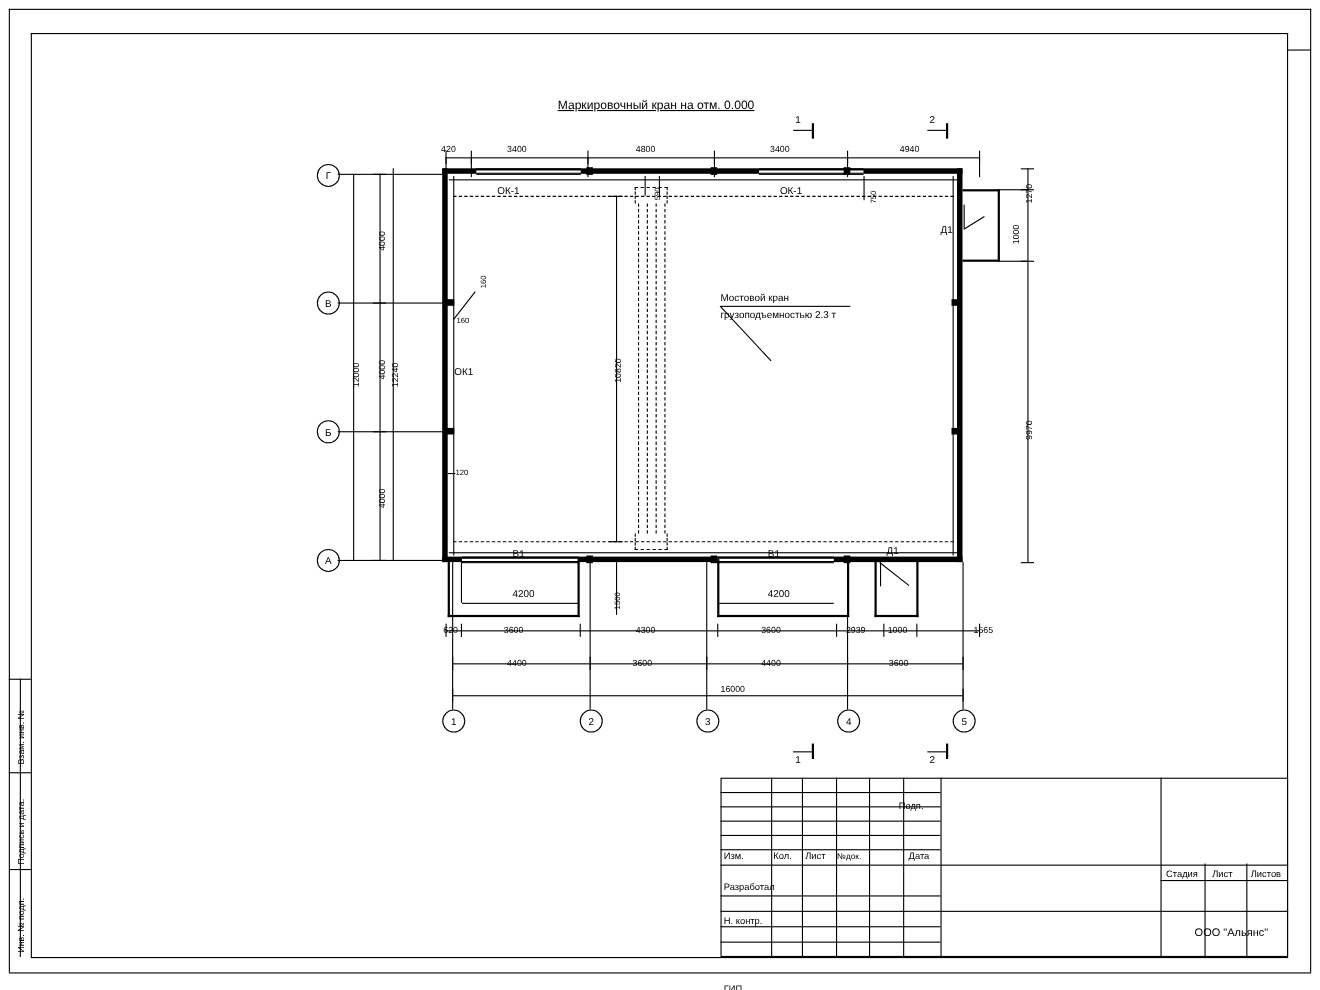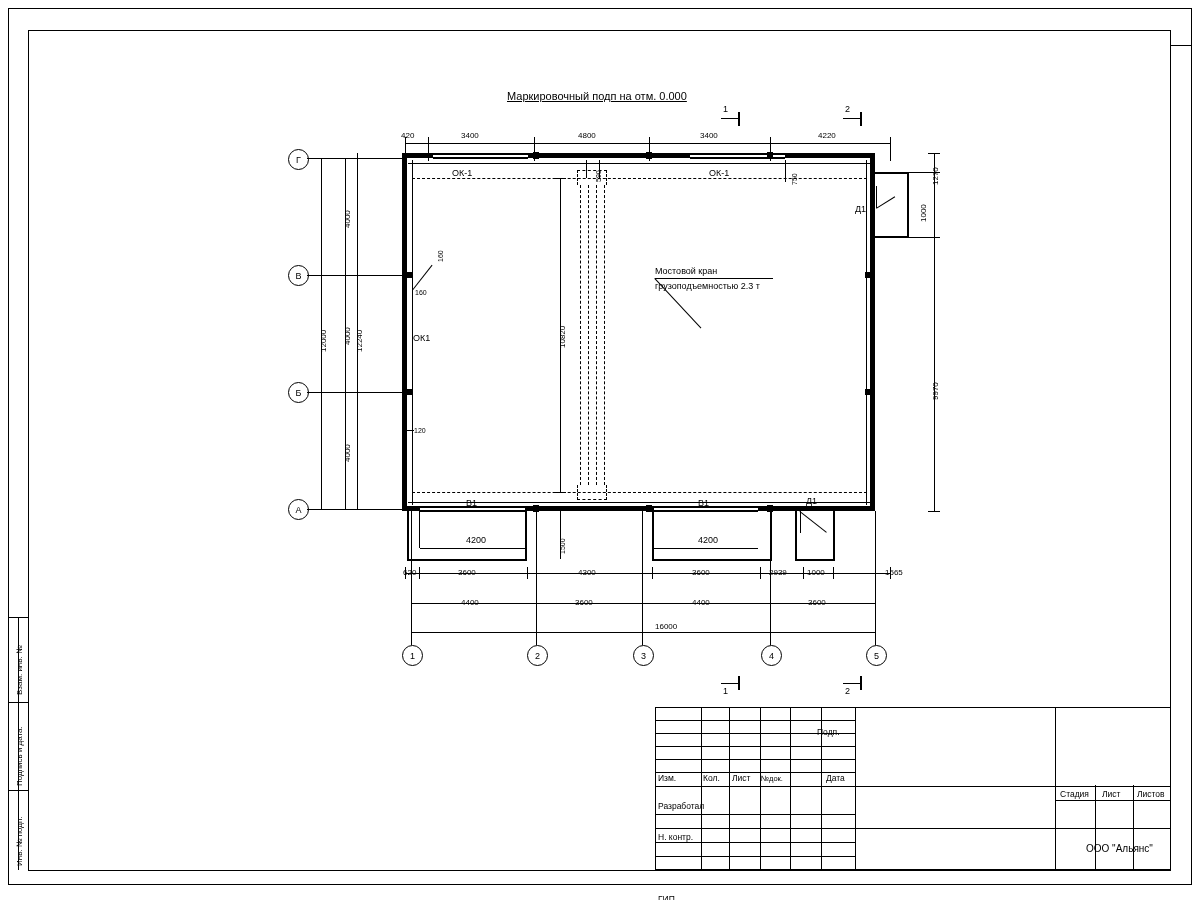--- a/index.html
+++ b/index.html
@@ -41,21 +41,21 @@
 
   <div class="ln v" style="left:18px;top:617px;height:253px;"></div>
   <div class="ln h" style="left:8px;top:617px;width:20px;"></div>
   <div class="ln h" style="left:8px;top:702px;width:20px;"></div>
   <div class="ln h" style="left:8px;top:790px;width:20px;"></div>
 
   <div class="txt rot" style="left:15px;top:695px;">Взам. инв. №</div>
   <div class="txt rot" style="left:15px;top:786px;">Подпись  и   дата.</div>
   <div class="txt rot" style="left:15px;top:866px;">Инв. № подп.</div>
 
-  <div class="ttl ul" style="left:507px;top:90px;">Маркировочный подп на отм. 0.000</div>
+  <div class="ttl ul" style="left:507px;top:90px;">Маркировочный кран на отм. 0.000</div>
 
   <div class="txt9" style="left:723px;top:104px;">1</div>
   <div class="ln h" style="left:721px;top:118px;width:18px;"></div>
   <div class="ln v" style="left:738px;top:112px;height:14px;width:2px;"></div>
 
   <div class="txt9" style="left:845px;top:104px;">2</div>
   <div class="ln h" style="left:843px;top:118px;width:18px;"></div>
   <div class="ln v" style="left:860px;top:112px;height:14px;width:2px;"></div>
 
   <div class="txt9" style="left:723px;top:686px;">1</div>
@@ -72,21 +72,21 @@
   <div class="ln" style="left:428px;top:137px;width:1px;height:12px;"></div>
   <div class="ln" style="left:534px;top:137px;width:1px;height:12px;"></div>
   <div class="ln" style="left:649px;top:137px;width:1px;height:12px;"></div>
   <div class="ln" style="left:770px;top:137px;width:1px;height:12px;"></div>
   <div class="ln" style="left:890px;top:137px;width:1px;height:12px;"></div>
 
   <div class="txt" style="left:401px;top:131px;">420</div>
   <div class="txt" style="left:461px;top:131px;">3400</div>
   <div class="txt" style="left:578px;top:131px;">4800</div>
   <div class="txt" style="left:700px;top:131px;">3400</div>
-  <div class="txt" style="left:818px;top:131px;">4220</div>
+  <div class="txt" style="left:818px;top:131px;">4940</div>
 
   <div class="ln v" style="left:405px;top:143px;height:18px;"></div>
   <div class="ln v" style="left:428px;top:143px;height:18px;"></div>
   <div class="ln v" style="left:534px;top:143px;height:18px;"></div>
   <div class="ln v" style="left:649px;top:143px;height:18px;"></div>
   <div class="ln v" style="left:770px;top:143px;height:18px;"></div>
   <div class="ln v" style="left:890px;top:143px;height:18px;"></div>
 
   <div class="wall" style="left:402px;top:153px;width:473px;height:5px;"></div>
 

